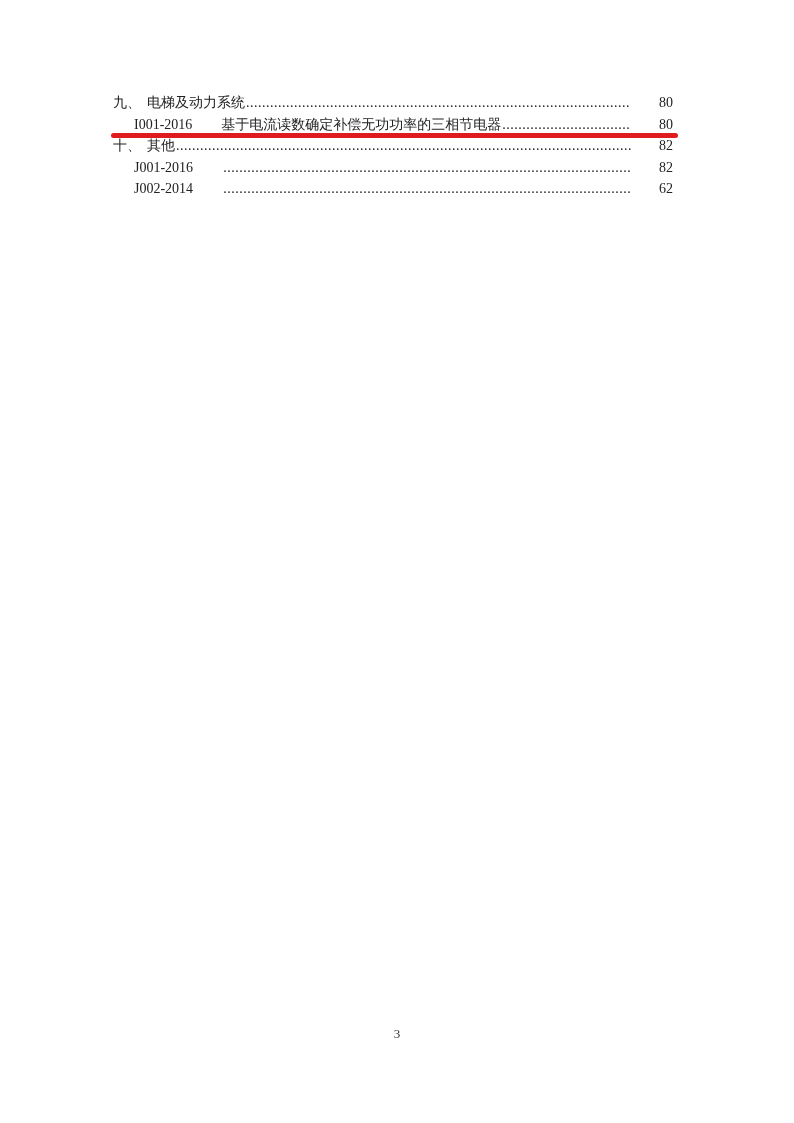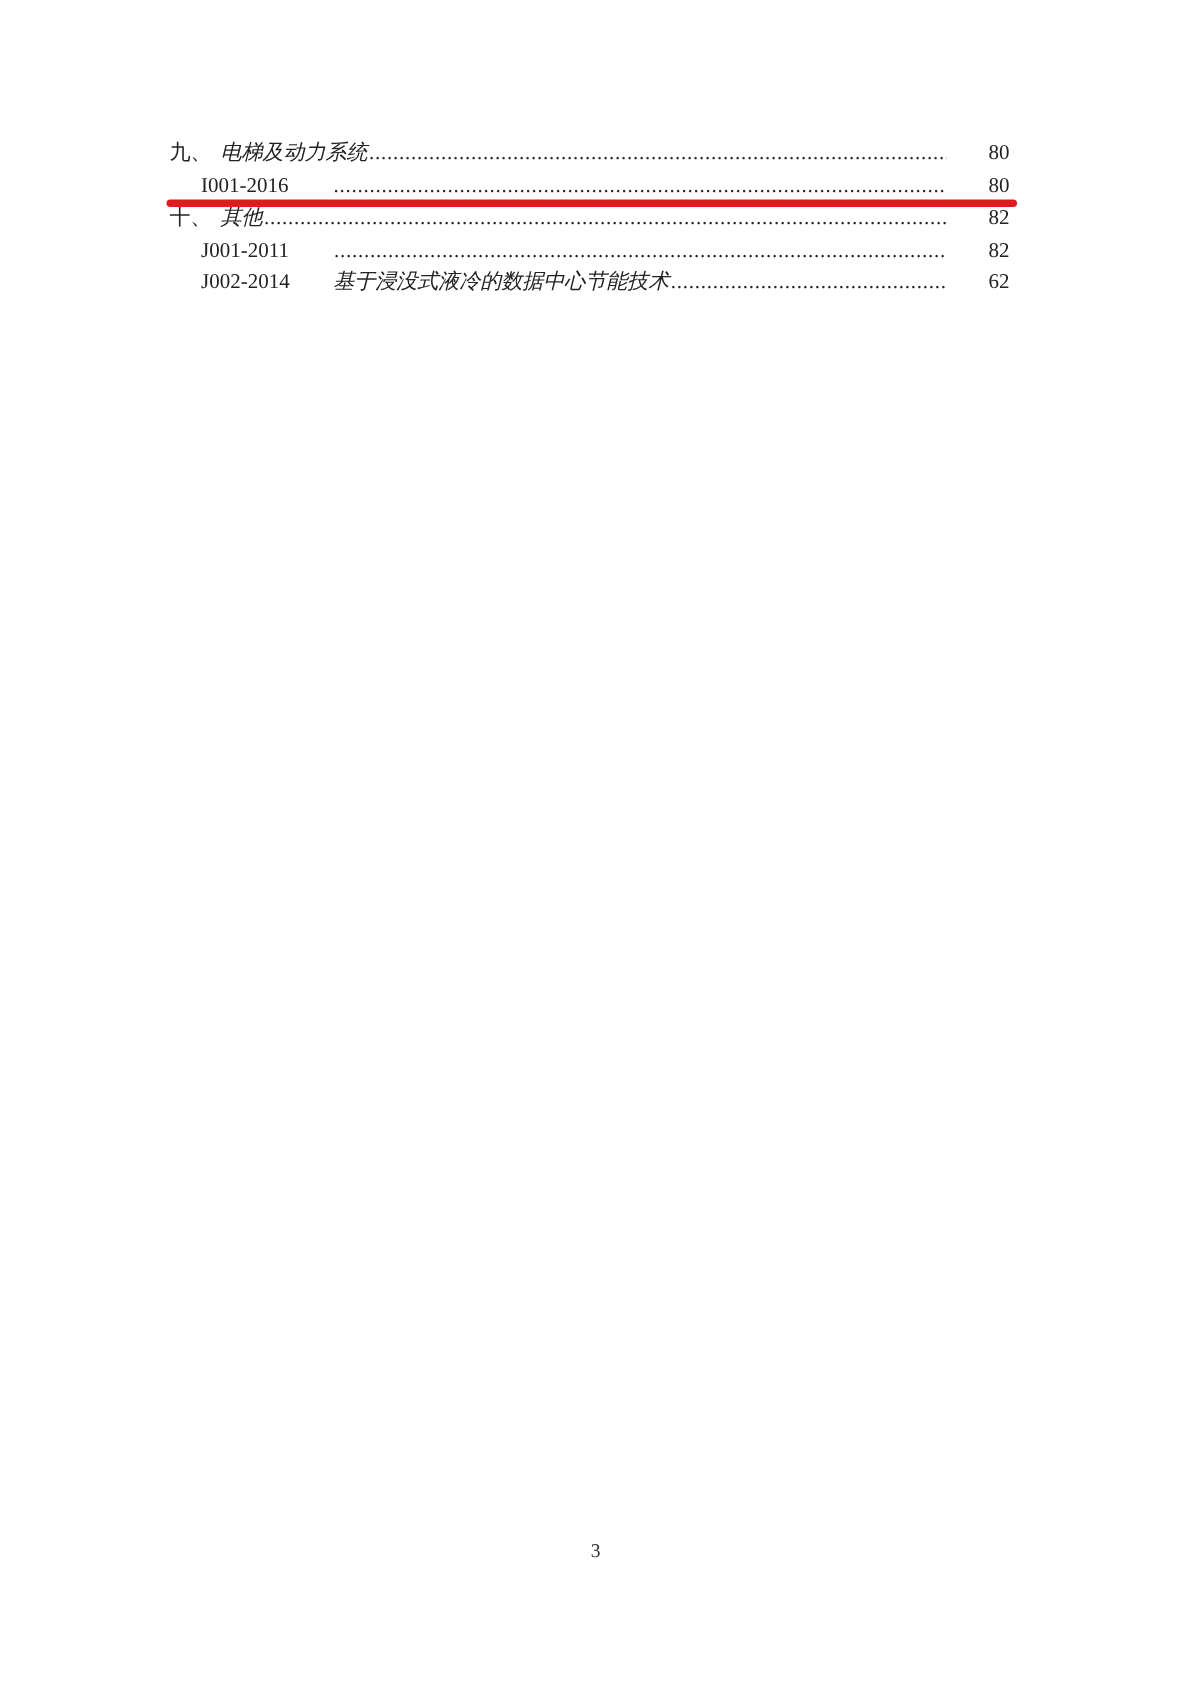--- a/index.html
+++ b/index.html
@@ -22,21 +22,21 @@
     display: flex;
     align-items: baseline;
     line-height: 21.6px;
     font-size: 14px;
     white-space: nowrap;
   }
   .toc-row.lvl2 { padding-left: 21px; }
   .toc-row .num { flex: 0 0 auto; }
   .toc-row.lvl1 .num { margin-right: 6px; }
   .toc-row.lvl2 .num { margin-right: 29px; }
-  .toc-row .title { flex: 0 0 auto; font-style: italic; }
+  .toc-row .title { flex: 0 0 auto; }
   .dots {
     flex: 1 1 auto;
     overflow: hidden;
     white-space: nowrap;
     min-width: 8px;
     margin: 0 1px;
   }
   .dots::after {
     content: "....................................................................................................................................................................................................";
     letter-spacing: 0.5px;
@@ -70,36 +70,36 @@
 <div class="page" style="background: rgb(255, 255, 255); color: rgb(34, 34, 34);">
   <div class="toc" id="toc-list">
       <div class="toc-row lvl1">
     <span class="num">九、</span>
     <span class="title">电梯及动力系统</span>
     <span class="dots"></span>
     <span class="pagenum">80</span>
   </div>
       <div class="toc-row lvl2">
     <span class="num">I001-2016</span>
+    <span class="title">基于电流读数确定补偿无功功率的三相节电器</span>
     <span class="dots"></span>
     <span class="pagenum">80</span>
   </div>
       <div class="toc-row lvl1">
     <span class="num">十、</span>
     <span class="title">其他</span>
     <span class="dots"></span>
     <span class="pagenum">82</span>
   </div>
       <div class="toc-row lvl2">
-    <span class="num">J001-2011</span>
+    <span class="num">J001-2016</span>
     <span class="dots"></span>
     <span class="pagenum">82</span>
   </div>
       <div class="toc-row lvl2">
     <span class="num">J002-2014</span>
-    <span class="title">基于浸没式液冷的数据中心节能技术</span>
     <span class="dots"></span>
     <span class="pagenum">62</span>
   </div>
     </div>
   <div class="red-underline" style="background: rgb(224, 27, 32);"></div>
   <div class="footer">3</div>
 </div>
 
 </body></html>

